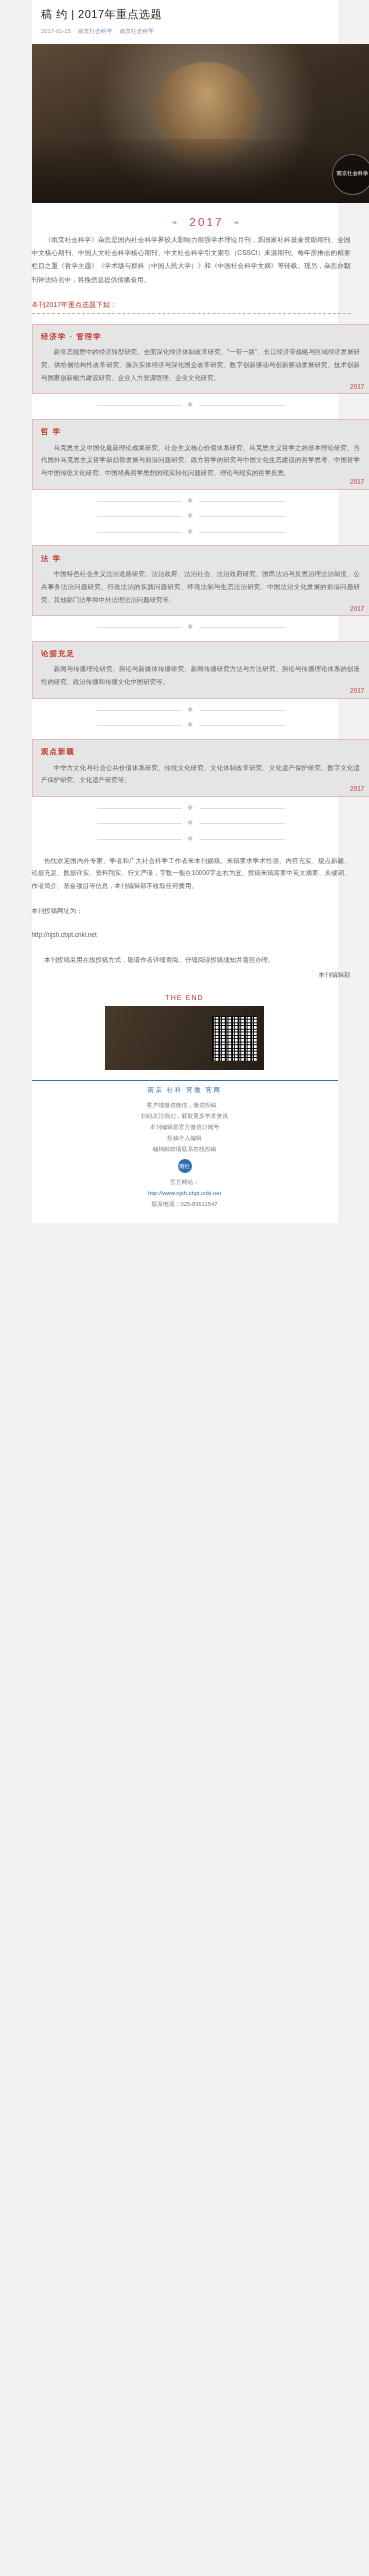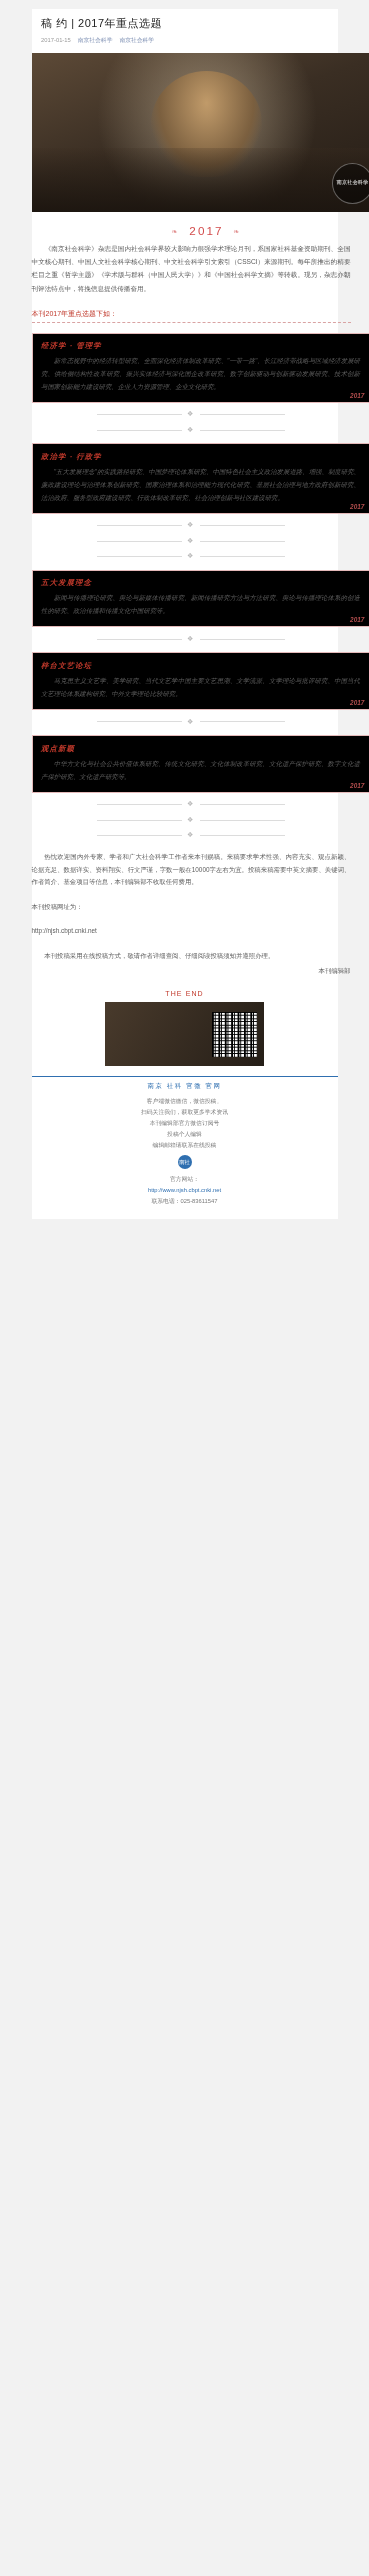--- a/index.html
+++ b/index.html
@@ -1,17 +1,17 @@
 <!DOCTYPE html>
 <html style="font-size:8.5px"><head>
 <meta charset="utf-8">
 <style>
   html,body{margin:0;padding:0;background:#f2f2f2;}
   body{font-family:"Liberation Sans","DejaVu Sans",sans-serif;color:#444;}
-  .page{width:306px;margin:9px auto;background:#ffffff;position:relative;}
+  .page{width:306px;margin:0 auto;background:#ffffff;position:relative;}
   .top-bar{padding:7.4px 9.6px 3.2px 9.6px;}
   .title{font-size:11px;color:#222;font-weight:normal;letter-spacing:0.5px;}
   .meta{font-size:5.8px;color:#9b9b9b;margin-top:4.2px;}
   .meta span{margin-right:5.3px;}
   .meta .link{color:#7d8fb3;}
   .hero-wrap{position:relative;width:350px;margin:5.3px auto 0 auto;height:159px;overflow:hidden;background:#2c2722;}
   .hero-photo{position:absolute;inset:0;
      background:
        radial-gradient(circle at 50% 40%, rgba(255,235,200,.45), rgba(0,0,0,0) 55%),
        linear-gradient(160deg,#5d4a37 0%,#3a2e23 45%,#241c15 100%);}
@@ -20,21 +20,21 @@
   .hero-figure{position:absolute;left:50%;top:18px;width:111px;height:106px;margin-left:-56px;
      background:radial-gradient(ellipse at 50% 30%, #caa06a 0%, #7d5f3c 60%, rgba(70,52,33,0) 75%);
      border-radius:50% 50% 45% 45%;opacity:.85;}
   .hero-badge{position:absolute;right:8.5px;bottom:8.5px;width:39px;height:39px;border-radius:50%;
      background:rgba(0,0,0,.45);border:0.5px solid rgba(255,255,255,.35);color:#fff;font-size:5.3px;
      display:flex;align-items:center;justify-content:center;text-align:center;line-height:1.4;}
   .year-deco{text-align:center;margin:11.7px 0 2.1px 0;color:#d24b4b;font-size:11.7px;letter-spacing:2.1px;padding-left:44px;}
   .year-deco .wave{display:inline-block;color:#e08a8a;font-size:7.4px;vertical-align:middle;margin:0 4.2px;}
   .intro{width:319px;margin:5.3px auto 0 auto;font-size:6.6px;line-height:2.0;color:#5a5a5a;text-align:justify;text-indent:2em;}
   .sec-heading{width:319px;margin:14px auto 0 auto;font-size:7px;color:#c0392b;border-bottom:0.5px dashed #d9a3a3;padding-bottom:3.2px;}
-  .block{width:319px;margin:9.6px auto 0 auto;border:0.5px solid #e4b9b9;padding:7.4px 8.5px 8.5px 8.5px;position:relative;background:#000000;font-style:italic;}
+  .block{width:319px;margin:9.6px auto 0 auto;border:0.5px solid #e4b9b9;padding:7.4px 8.5px 8.5px 8.5px;position:relative;background:#e5e5e5;}
   .block h3{margin:0 0 4.2px 0;font-size:7.4px;color:#c0392b;font-weight:bold;letter-spacing:1.1px;}
   .block p{margin:0;font-size:6.4px;line-height:2.0;color:#5d5d5d;text-align:justify;text-indent:2em;}
   .stamp{position:absolute;right:4.2px;bottom:3.2px;color:#d15c5c;font-size:6.4px;font-weight:bold;opacity:.85;}
   .divider{width:319px;margin:7.4px auto;text-align:center;color:#b9b9b9;font-size:7px;letter-spacing:1.6px;}
   .divider .orn{display:inline-block;width:85px;height:0.5px;background:#dcdcdc;vertical-align:middle;margin:0 5.3px;}
   .closing{width:319px;margin:11.7px auto 0 auto;font-size:6.4px;line-height:2.0;color:#5d5d5d;text-align:justify;text-indent:2em;}
   .closing.no-indent{text-indent:0;}
   .sign{width:319px;margin:4.2px auto 0;text-align:right;font-size:6.4px;color:#5d5d5d;}
   .end-mark{text-align:center;color:#c0392b;font-size:7px;margin:14px 0 5.3px;letter-spacing:1.1px;}
   .qr-card{width:159px;margin:2.1px auto 0 auto;height:64px;background:#2f2a26;position:relative;overflow:hidden;}
@@ -82,45 +82,45 @@
 
   <div class="sec-heading">本刊2017年重点选题下如：</div>
 
   <div class="block">
     <h3>经济学 · 管理学</h3>
     <p>新常态视野中的经济转型研究、全面深化经济体制改革研究、"一带一路"、长江经济带战略与区域经济发展研究、供给侧结构性改革研究、振兴实体经济与深化国企改革研究、数字创新驱动与创新驱动发展研究、技术创新与国家创新能力建设研究、企业人力资源管理、企业文化研究。</p>
     <span class="stamp">2017</span>
   </div>
   <div class="divider"><span class="orn"></span>❖<span class="orn"></span></div>
 
-  <div class="divider"><span class="orn"></span>❖<span class="orn"></span></div>
-
   <div class="block">
-    <h3>政治学 · 行政学</h3>
-    <p>"五大发展理念"的实践路径研究、中国梦理论体系研究、中国特色社会主义政治发展道路、增强、制度研究、廉政建设理论与治理体系创新研究、国家治理体系和治理能力现代化研究、基层社会治理与地方政府创新研究、法治政府、服务型政府建设研究、行政体制改革研究、社会治理创新与社区建设研究。</p>
+    <h3>哲 学</h3>
+    <p>马克思主义中国化最新理论成果研究、社会主义核心价值体系研究、马克思主义哲学之的基本理论研究、当代国外马克思主义哲学新趋势发展与前沿问题研究、西方哲学的研究与中国文化生态建设的哲学思考、中国哲学与中国传统文化研究、中国经典哲学思想的现实转化问题研究、理论与现实的哲学反思。</p>
     <span class="stamp">2017</span>
   </div>
   <div class="divider"><span class="orn"></span>❖<span class="orn"></span></div>
 
   <div class="divider"><span class="orn"></span>❖<span class="orn"></span></div>
 
   <div class="divider"><span class="orn"></span>❖<span class="orn"></span></div>
 
   <div class="block">
-    <h3>五大发展理念</h3>
+    <h3>法 学</h3>
+    <p>中国特色社会主义法治道路研究、法治政府、法治社会、法治政府研究、国民法治与反思治理法治制度、公共事务法治问题研究、行政法治的实践问题研究、环境法制与生态法治研究、中国法治文化发展的前沿问题研究、其他部门法学和中外法理法治问题研究等。</p>
+    <span class="stamp">2017</span>
+  </div>
+  <div class="divider"><span class="orn"></span>❖<span class="orn"></span></div>
+
+  <div class="block">
+    <h3>论据充足</h3>
     <p>新闻与传播理论研究、舆论与新媒体传播研究、新闻传播研究方法与方法研究、舆论与传播理论体系的创造性的研究、政治传播和传播文化中国研究等。</p>
     <span class="stamp">2017</span>
   </div>
   <div class="divider"><span class="orn"></span>❖<span class="orn"></span></div>
 
-  <div class="block">
-    <h3>梓台文艺论坛</h3>
-    <p>马克思主义文艺学、美学研究、当代文艺学中国主要文艺思潮、文学流派、文学理论与批评研究、中国当代文艺理论体系建构研究、中外文学理论比较研究。</p>
-    <span class="stamp">2017</span>
-  </div>
   <div class="divider"><span class="orn"></span>❖<span class="orn"></span></div>
 
   <div class="block">
     <h3>观点新颖</h3>
     <p>中华方文化与社会公共价值体系研究、传统文化研究、文化体制改革研究、文化遗产保护研究、数字文化遗产保护研究、文化遗产研究等。</p>
     <span class="stamp">2017</span>
   </div>
   <div class="divider"><span class="orn"></span>❖<span class="orn"></span></div>
 
   <div class="divider"><span class="orn"></span>❖<span class="orn"></span></div>

